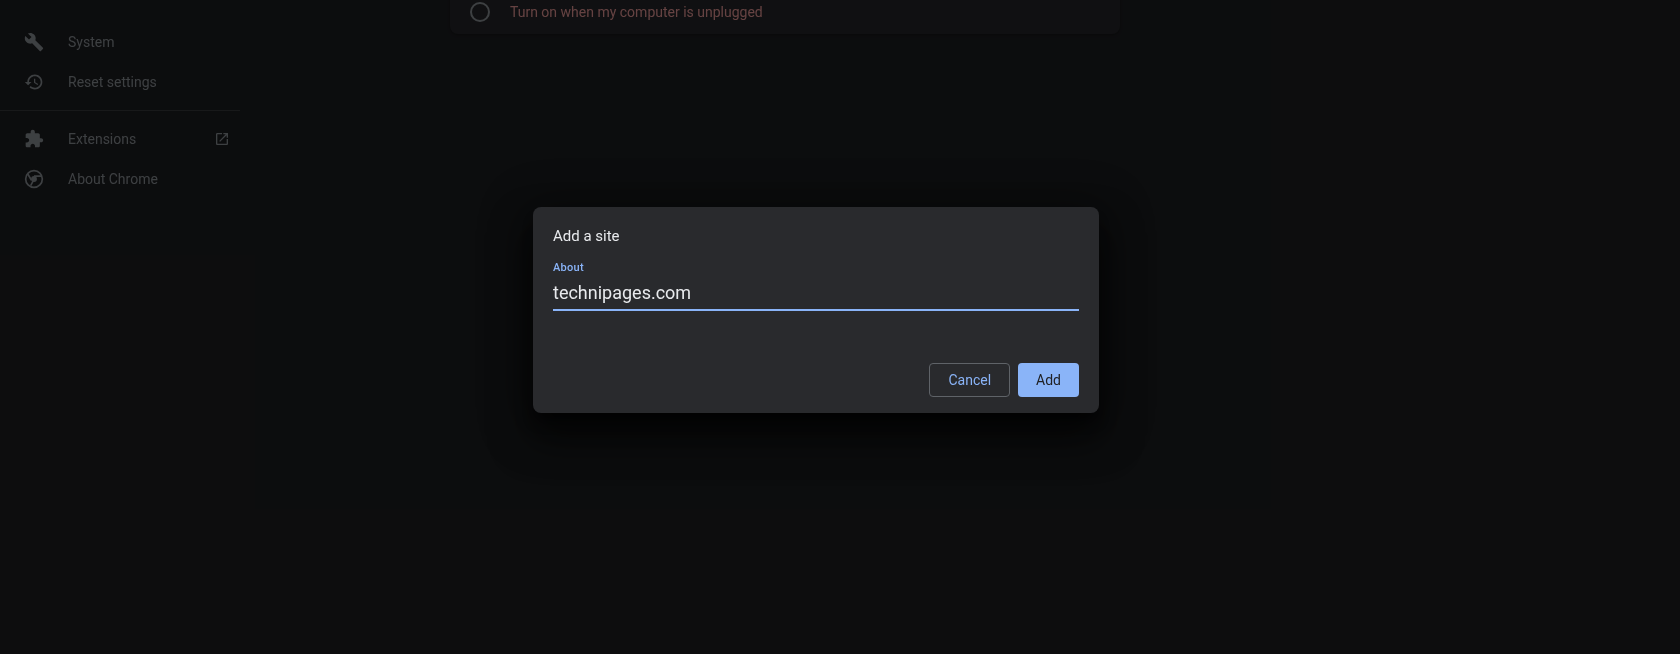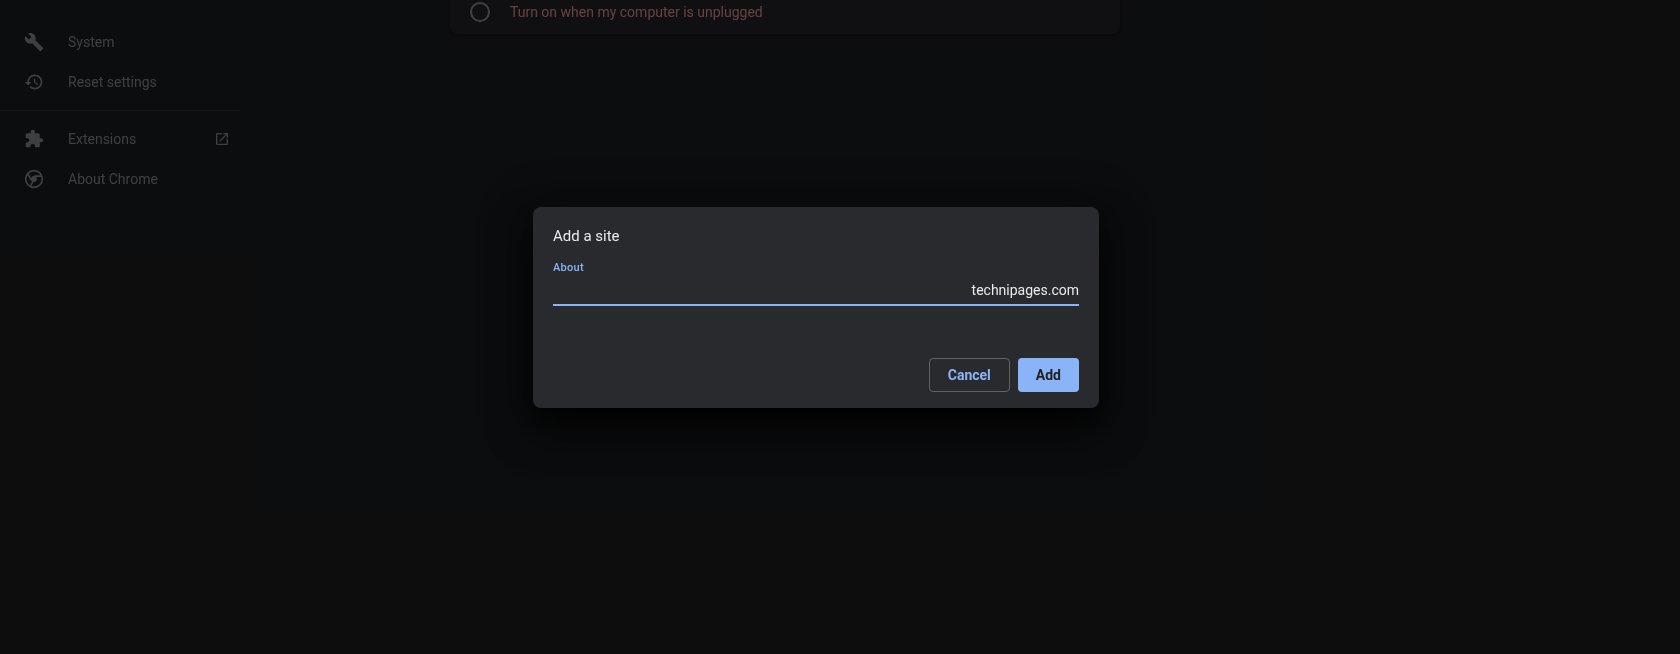--- a/index.html
+++ b/index.html
@@ -152,39 +152,38 @@
       font-weight: 500;
       letter-spacing: 0.3px;
     }
     
     .text-input {
       width: 100%;
       background: transparent;
       border: none;
       border-bottom: 2px solid #8ab4f8;
       color: #e8eaed;
-      font-size: 14px;
+      font-size: 18px;
       padding: 6px 0;
       margin-top: 2px;
       outline: none;
-      text-align: right;
     }
     
     .modal-actions {
       display: flex;
       justify-content: flex-end;
       gap: 8px;
       margin-top: 52px;
     }
     
     .btn {
       padding: 8px 18px;
       border-radius: 4px;
       font-size: 14px;
-      font-weight: 700;
+      font-weight: 400;
       cursor: pointer;
       border: none;
     }
     
     .btn-cancel {
       background-color: transparent;
       color: #8ab4f8;
       border: 1px solid #5f6368;
     }
     

